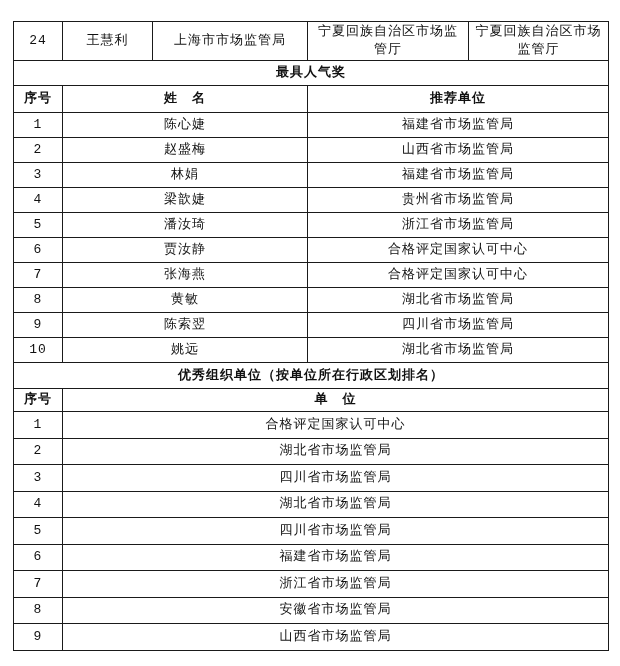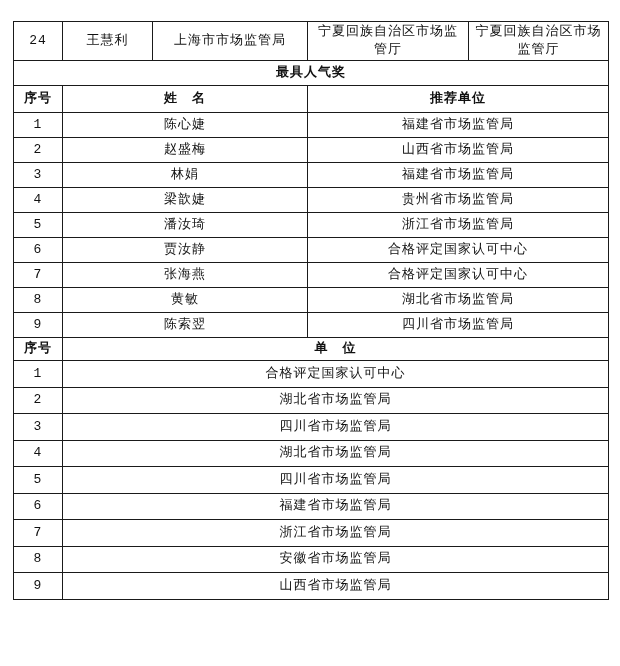--- a/index.html
+++ b/index.html
@@ -112,21 +112,29 @@
       <tr class="pop-row">
         <td class="num">8</td>
         <td colspan="2">黄敏</td>
         <td colspan="2">湖北省市场监管局</td>
       </tr>
       <tr class="pop-row">
         <td class="num">9</td>
         <td colspan="2">陈索翌</td>
         <td colspan="2">四川省市场监管局</td>
       </tr>
+      <tr class="pop-row">
+        <td class="num">10</td>
+        <td colspan="2">姚远</td>
+        <td colspan="2">湖北省市场监管局</td>
+      </tr>
 
+      <tr class="org-title-row">
+        <td class="bold" colspan="5">优秀组织单位（按单位所在行政区划排名）</td>
+      </tr>
       <tr class="org-header-row">
         <td class="bold">序号</td>
         <td class="bold" colspan="4">单　位</td>
       </tr>
 
       <tr class="org-row">
         <td class="num">1</td>
         <td colspan="4">合格评定国家认可中心</td>
       </tr>
       <tr class="org-row">

